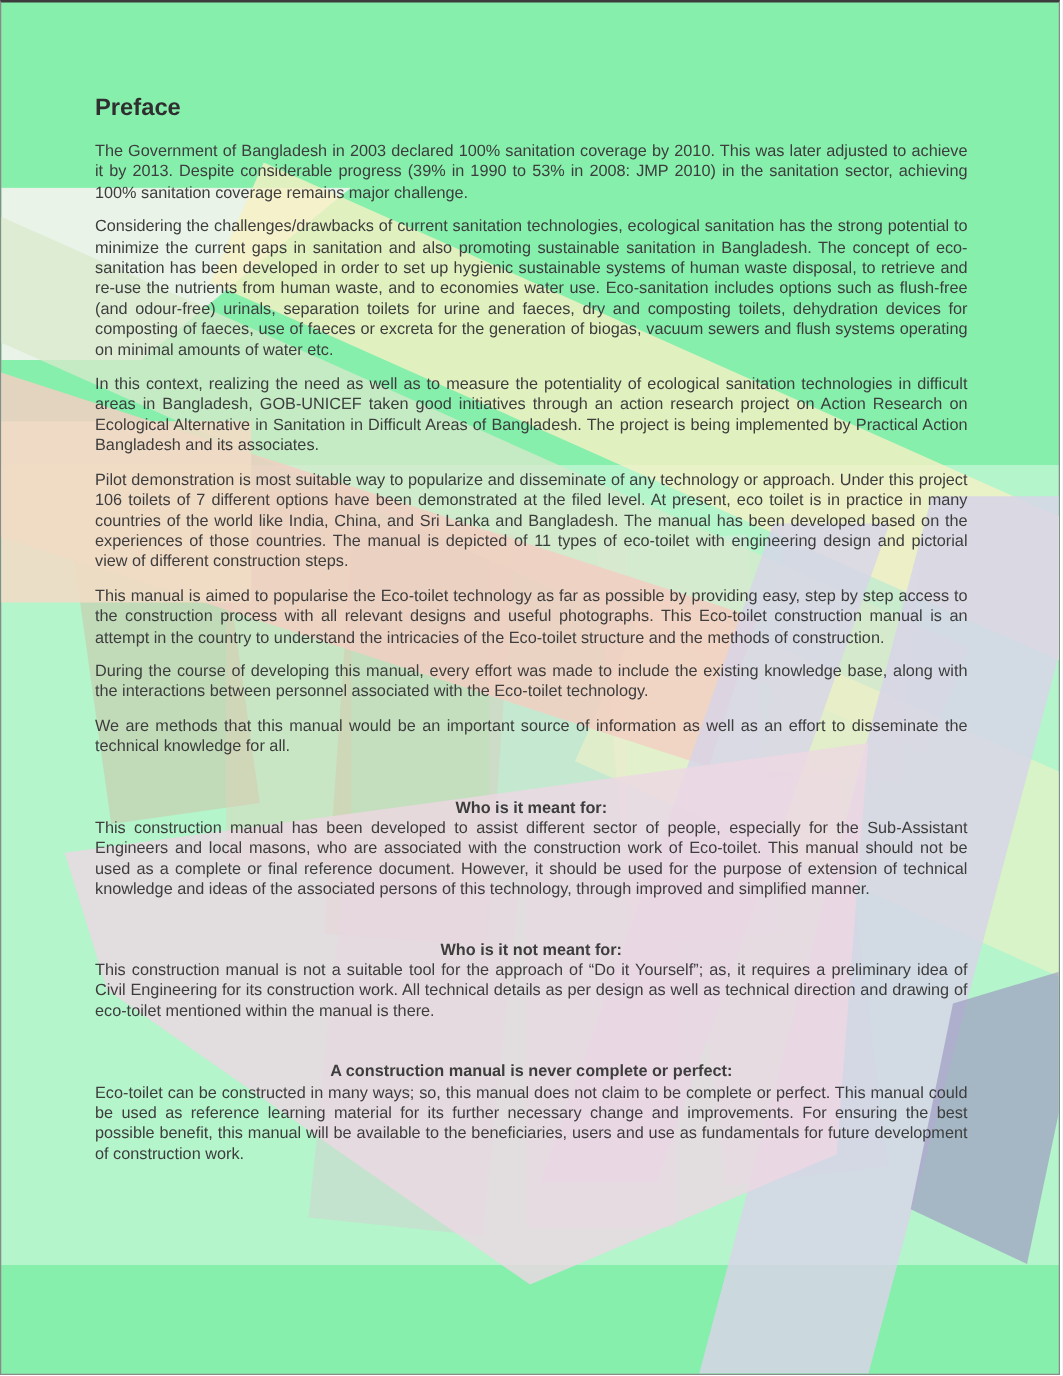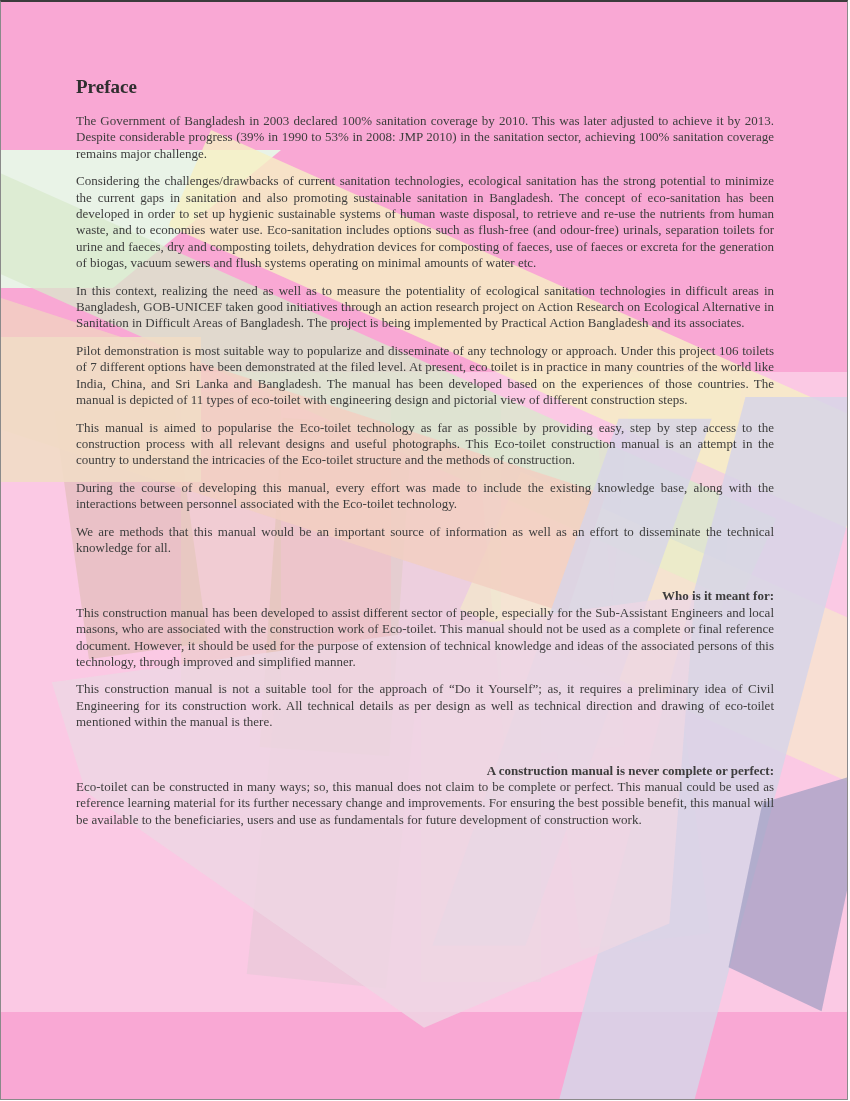--- a/index.html
+++ b/index.html
@@ -1,20 +1,20 @@
 <!DOCTYPE html>
 <html><head>
 <meta charset="utf-8">
 <style>
   html,body { margin:0; padding:0; background:#ffffff; }
   .page {
     position:relative; width:846px; height:1097px;
     border:1px solid #8a8a8a; border-top:2px solid #3c3c3c;
-    overflow:hidden; background:#f9a8d4;
-    font-family:Liberation Serif, serif;
+    overflow:hidden; background:#86efac;
+    font-family:Liberation Sans, sans-serif;
   }
   .bg { position:absolute; inset:0; overflow:hidden; z-index:0; }
   .bg div { position:absolute; }
 
   
   .s-mint   { left:0; top:148px; width:280px; height:138px;
               clip-path:polygon(0 0,100% 0,40% 100%,0 100%); }
   .s-green  { left:-120px; top:118px; width:980px; height:92px;
               transform:rotate(24deg); transform-origin:0 0; opacity:.75; }
   .s-yellow1{ left:210px; top:128px; width:920px; height:105px;
@@ -48,21 +48,21 @@
     color:#3d3d3d;
   }
   .content h1 {
     margin:0 0 15px 0; font-size:19px; font-weight:bold; color:#2f2f2f;
   }
   .content p, .content h2 {
     margin:0 0 11px 0;
     font-size:13px; line-height:16.4px;
     text-align:justify;
   }
-  .content h2 { margin-bottom:0; font-weight:bold; text-align:right;margin-top:32px; }
+  .content h2 { margin-bottom:0; font-weight:bold; text-align:center;margin-top:32px; }
 </style>
 </head>
 <body>
 
 <div class="page">
 
   <div class="bg">
     <div class="ph ph1" style="background: rgb(187, 141, 99);"></div>
     <div class="ph ph2" style="background: rgb(211, 180, 145);"></div>
     <div class="ph ph3" style="background: rgb(196, 155, 116);"></div>
@@ -96,20 +96,21 @@
     <p>This manual is aimed to popularise the Eco-toilet technology as far as possible by providing easy, step by step access to the construction process with all relevant designs and useful photographs. This Eco-toilet construction manual is an attempt in the country to understand the intricacies of the Eco-toilet structure and the methods of construction.</p>
     <p>During the course of developing this manual, every effort was made to include the existing knowledge base, along with the interactions between personnel associated with the Eco-toilet technology.</p>
     <p>We are methods that this manual would be an important source of information as well as an effort to disseminate the technical knowledge for all.</p>
 
     <div class="section">
       <h2>Who is it meant for:</h2>
       <p>This construction manual has been developed to assist different sector of people, especially for the Sub-Assistant Engineers and local masons, who are associated with the construction work of Eco-toilet. This manual should not be used as a complete or final reference document. However, it should be used for the purpose of extension of technical knowledge and ideas of the associated persons of this technology, through improved and simplified manner.</p>
     </div>
 
     <div class="section">
+      <h2>Who is it not meant for:</h2>
       <p>This construction manual is not a suitable tool for the approach of “Do it Yourself”; as, it requires a preliminary idea of Civil Engineering for its construction work. All technical details as per design as well as technical direction and drawing of eco-toilet mentioned within the manual is there.</p>
     </div>
 
     <div class="section">
       <h2>A construction manual is never complete or perfect:</h2>
       <p>Eco-toilet can be constructed in many ways; so, this manual does not claim to be complete or perfect. This manual could be used as reference learning material for its further necessary change and improvements. For ensuring the best possible benefit, this manual will be available to the beneficiaries, users and use as fundamentals for future development of construction work.</p>
     </div>
 
   </div>
 

